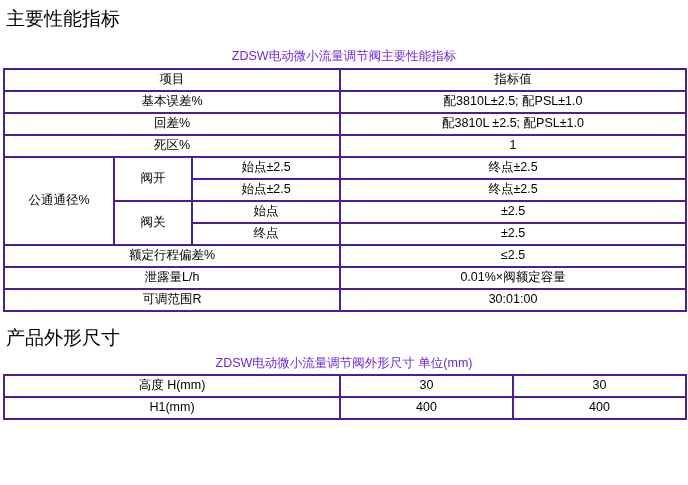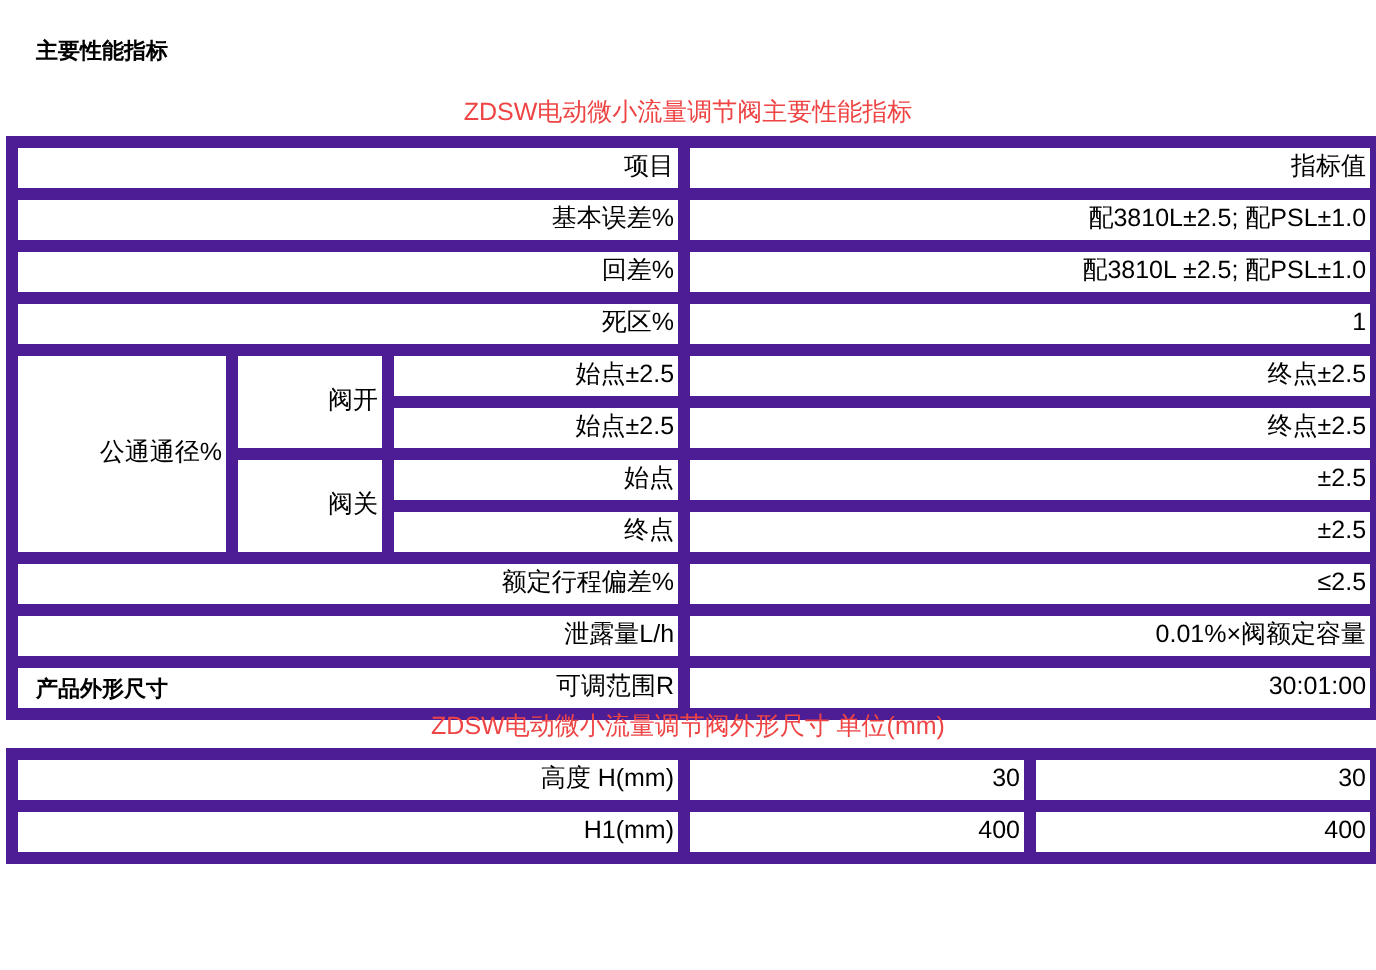--- a/index.html
+++ b/index.html
@@ -14,55 +14,55 @@
     color: #000000;
     position: relative;
     overflow: hidden;
   }
   .page {
     position: relative;
     width: 688px;
     height: 485px;
   }
   .section-heading {
-    font-size: 11px;
-    font-weight: bold;
+    font-size: 19px;
+    font-weight: normal;
     color: #000;
-    margin: 12px;
+    margin: 0;
     padding: 0;
   }
   #heading-1 {
     position: absolute;
     left: 6px;
     top: 6px;
   }
   #heading-2 {
     position: absolute;
     left: 6px;
     top: 325px;
   }
   .table-caption {
     position: absolute;
     width: 688px;
     text-align: center;
     font-size: 12.5px;
-    color: #ef4444;
+    color: #6d28d9;
   }
   #caption-1 { top: 48px; left: 0; }
   #caption-2 { top: 355px; left: 0; }
 
   table.spec {
     position: absolute;
     border-collapse: collapse;
     table-layout: fixed;
     font-size: 12.5px;
   }
   table.spec td {
-    border: 6px solid #4c1d95;
-    text-align: right;
+    border: 2px solid #4c1d95;
+    text-align: center;
     vertical-align: middle;
     padding: 1px 2px;
     line-height: 1.25;
     height: 18px;
   }
 
   
   #table-perf {
     left: 3px;
     top: 68px;

